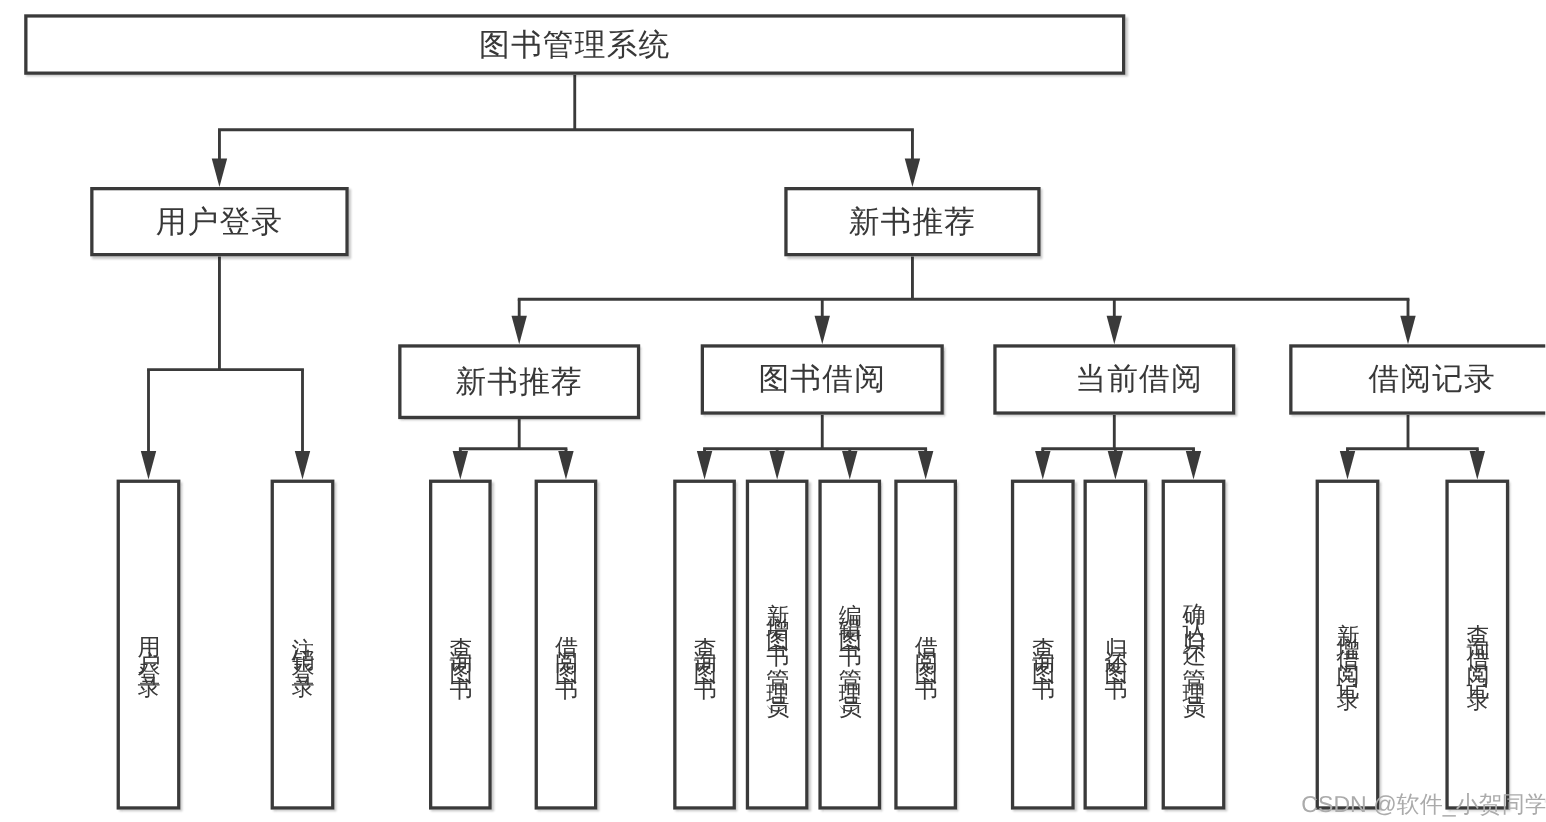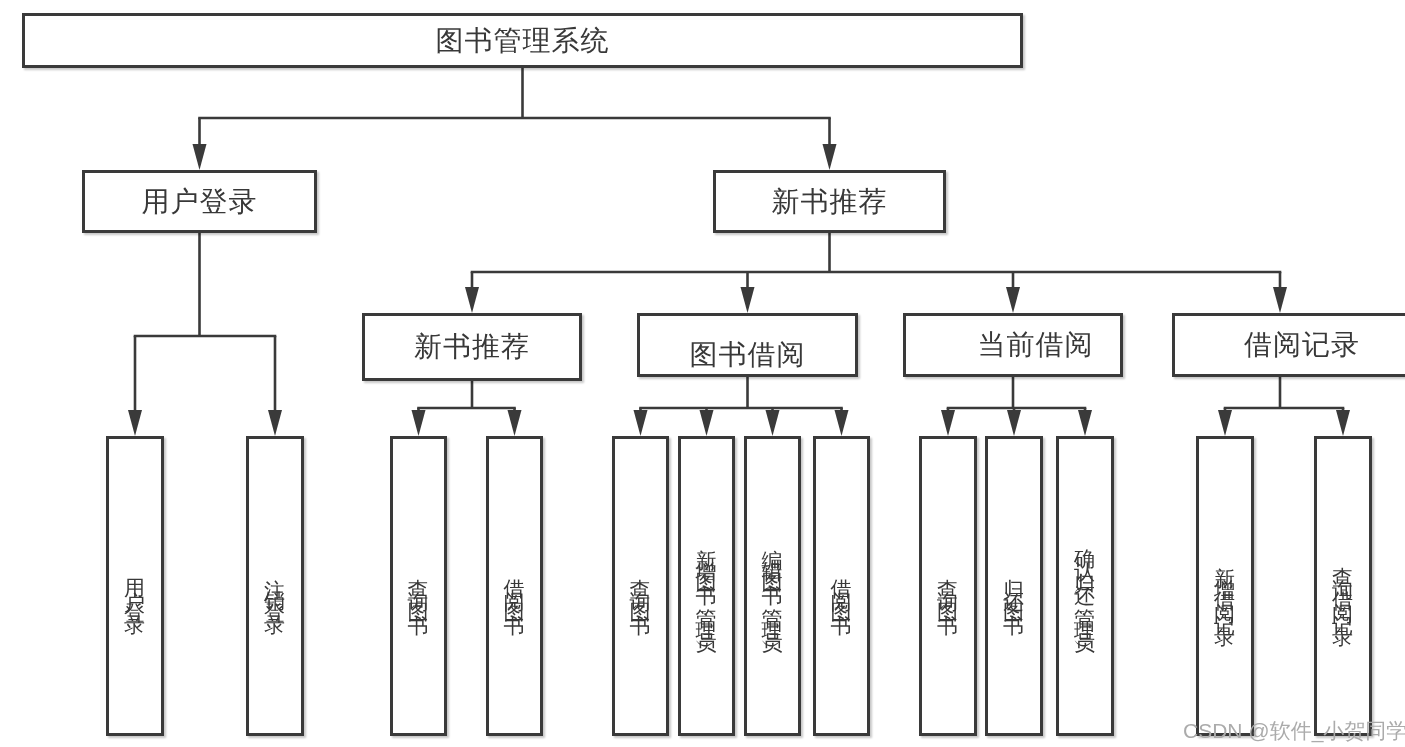--- a/index.html
+++ b/index.html
@@ -40,21 +40,21 @@
     font-size: 21px;
     line-height: 1.2;
     letter-spacing: 12px;
     white-space: nowrap;
   }
   
   #n-root    { left: 22px;   top: 13px;  width: 1001px; height: 55px; }
   #n-login   { left: 82px;   top: 170px; width: 235px;  height: 63px; }
   #n-mgmt    { left: 713px;  top: 170px; width: 233px;  height: 63px; }
   #n-new     { left: 362px;  top: 313px; width: 220px;  height: 68px; }
-  #n-borrow  { left: 637px;  top: 313px; width: 221px;  height: 64px; align-items: flex-end; }
+  #n-borrow  { left: 637px;  top: 313px; width: 221px;  height: 64px; }
   #n-current { left: 903px;  top: 313px; width: 220px;  height: 64px; padding-left: 45px; }
   #n-record  { left: 1172px; top: 313px; width: 260px;  height: 64px; }
   .leaf { top: 436px; width: 58px; height: 300px; }
   #l1  { left: 106px; }
   #l2  { left: 246px; }
   #l3  { left: 390px; width: 57px; }
   #l4  { left: 486px; width: 57px; }
   #l5  { left: 612px; width: 57px; }
   #l6  { left: 678px; width: 57px; }
   #l7  { left: 744px; width: 57px; }

